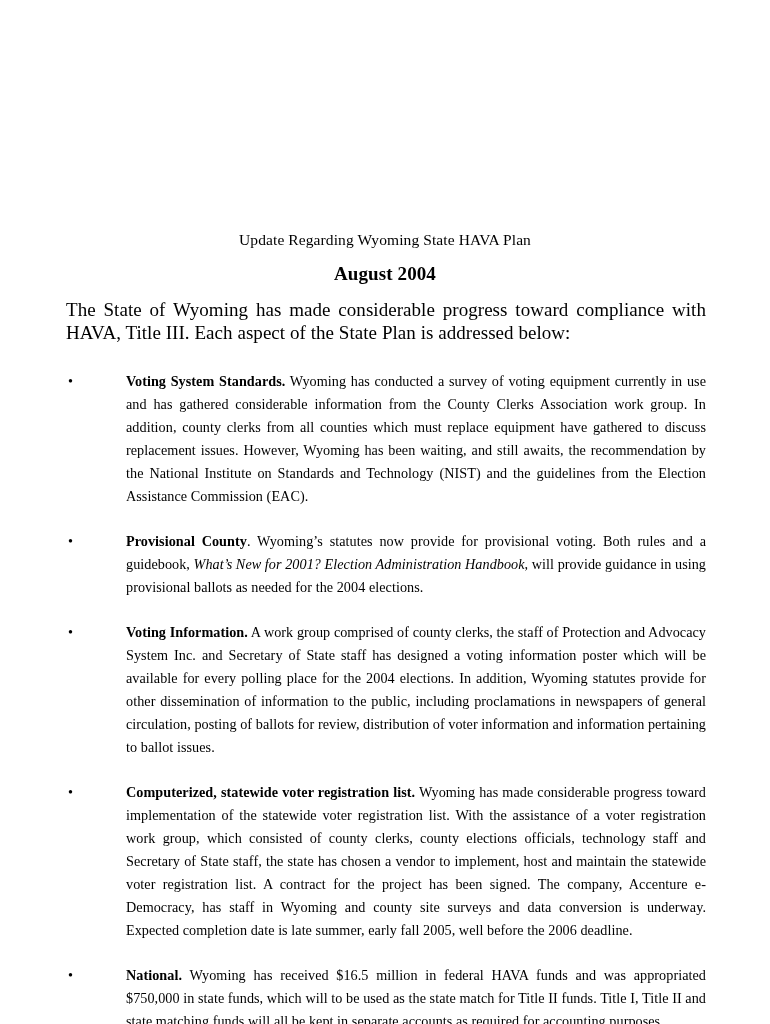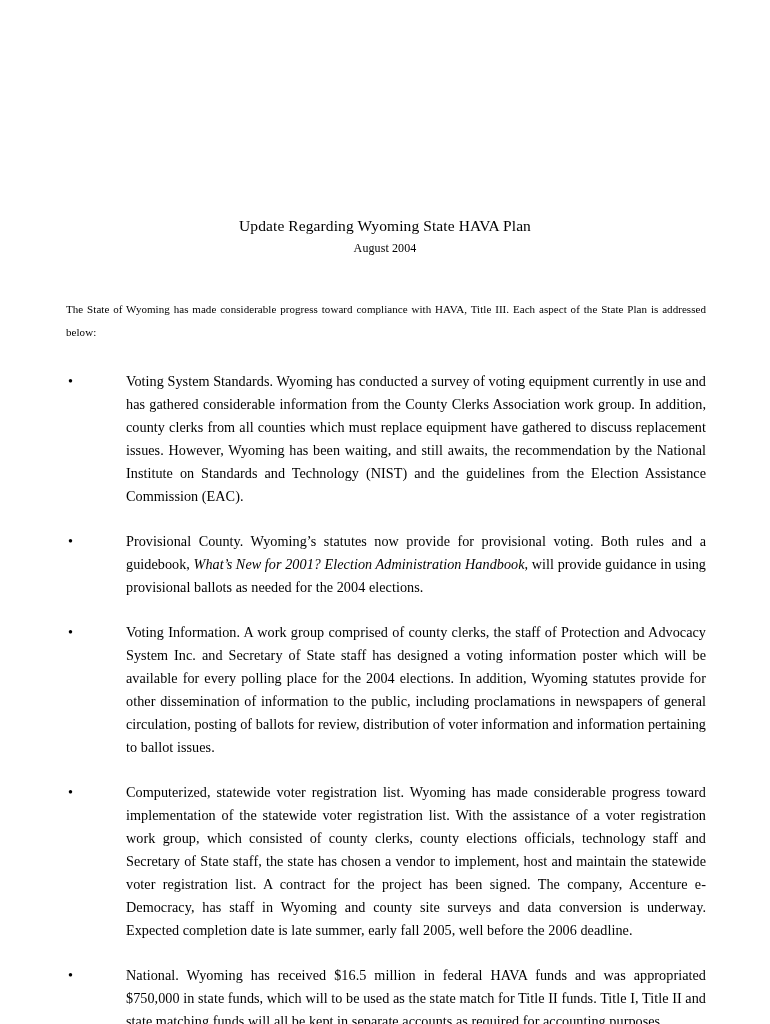--- a/index.html
+++ b/index.html
@@ -26,41 +26,41 @@
     left: 0;
     top: 216px;
     width: 770px;
     text-align: center;
   }
   .doc-title {
     font-size: 15.5px;
     font-weight: 400;
     line-height: 20px;
     letter-spacing: 0.1px;
-    margin: 0;
+    margin: 14px;
   }
   .doc-subtitle {
-    font-size: 12px;
-    font-weight: 400;
+    font-size: 19px;
+    font-weight: 700;
     line-height: 20px;
     letter-spacing: 0.1px;
     margin: 0;
     margin-top: 2px;
   }
 
   
   .body-col {
     position: absolute;
     left: 66px;
     top: 298px;
     width: 640px;
   }
 
   .intro {
-    font-size: 11px;
+    font-size: 19px;
     line-height: 23px;
     text-align: justify;
     text-justify: inter-word;
     margin: 0;
     letter-spacing: 0.05px;
   }
 
   
   .bullet-list {
     margin: 0;
@@ -84,21 +84,21 @@
   .bullet-marker {
     position: absolute;
     left: 2px;
     top: 0;
     width: 12px;
     font-size: 14.2px;
     line-height: 23px;
     text-align: left;
   }
   .run-in-head {
-    font-weight: 400;
+    font-weight: 700;
   }
   .book-title {
     font-style: italic;
   }
 </style>
 </head>
 <body>
 
 <div class="page">
 

